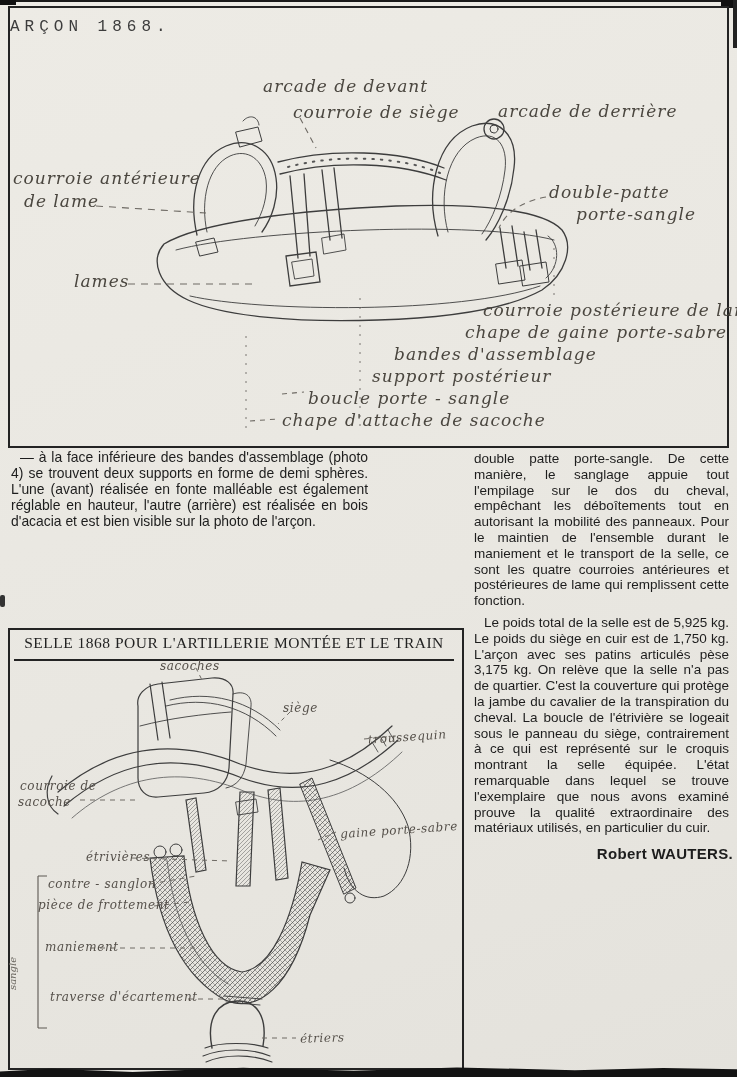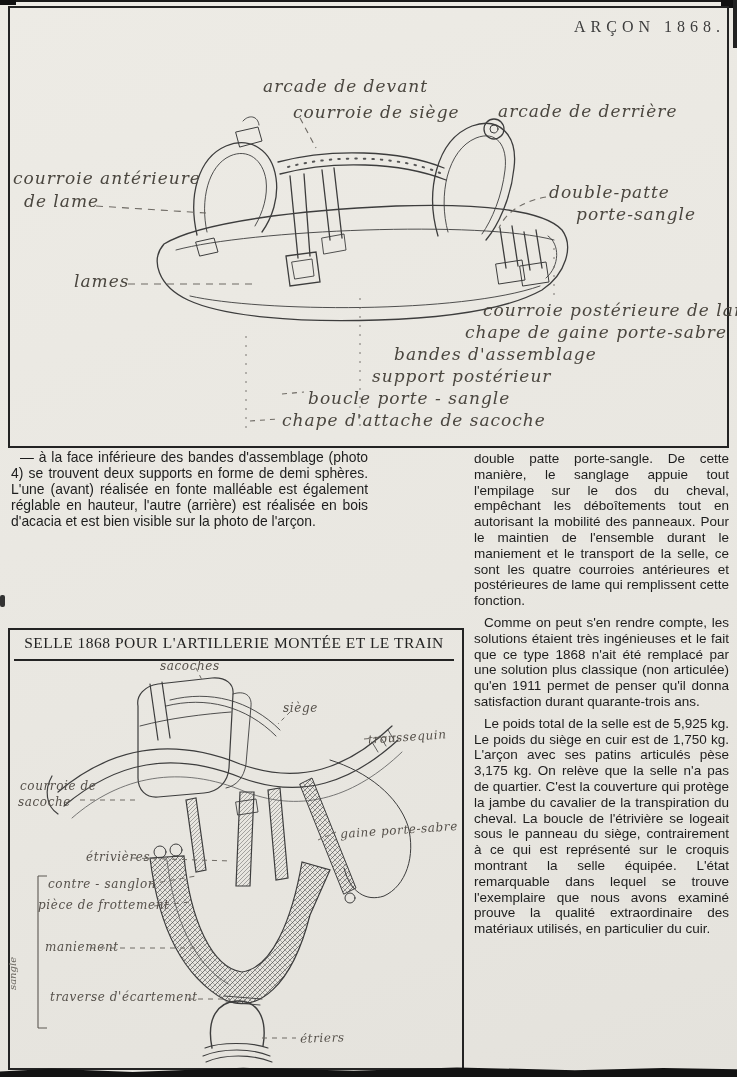--- a/index.html
+++ b/index.html
@@ -15,22 +15,22 @@
   .blob-tr{left:721px;top:0;width:16px;height:8px;background:#111;}
   .streak-r{left:733px;top:0;width:4px;height:48px;background:#222;}
   .blob-l{left:0;top:595px;width:5px;height:12px;background:#333;border-radius:2px;}
   .edge-bottom{left:0;top:1067px;width:737px;height:10px;background:#131313;
     clip-path:polygon(0 45%,7% 18%,18% 50%,33% 8%,48% 38%,62% 4%,78% 32%,90% 10%,100% 22%,100% 100%,0 100%);}
   
   .frame{border:2px solid #232323;background:transparent;}
   #frame1{left:8px;top:6px;width:717px;height:438px;}
   #frame2{left:8px;top:628px;width:452px;height:438px;}
   .fig1-title{
-    left:10px;top:18px;width:715px;text-align:right;
-    font-family:Liberation Serif, serif;font-size:16px;letter-spacing:5px;color:#3c3c3c;
+    left:10px;top:18px;width:715px;text-align:left;
+    font-family:Liberation Mono, monospace;font-size:16px;letter-spacing:5px;color:#3c3c3c;
   }
   .fig2-title{
     left:14px;top:634px;width:440px;text-align:center;
     font-family:"Liberation Serif",serif;font-size:15.5px;letter-spacing:.5px;color:#222;
     padding-bottom:7px;border-bottom:2px solid #232323;white-space:nowrap;
   }
   
   .hw{
     font-family:"DejaVu Serif",serif;font-style:italic;color:#4a463f;
     white-space:nowrap;line-height:1;
@@ -205,17 +205,17 @@
 <div class="abs hw f2" style="left:300px;top:1032px;transform:rotate(-2deg)">étriers</div>
 <div class="abs hw rot-v" style="left:8px;top:990px">sangle</div>
 
 <div id="col-left" class="abs col">
   <p>— à la face inférieure des bandes d'assemblage (photo 4) se trouvent deux supports en forme de demi sphères. L'une (avant) réalisée en fonte malléable est également réglable en hauteur, l'autre (arrière) est réalisée en bois d'acacia et est bien visible sur la photo de l'arçon.</p>
 </div>
 
 <div id="col-right" class="abs col">
   <div class="wrap-spacer"></div>
   <p>double patte porte-sangle. De cette manière, le sanglage appuie tout l'empilage sur le dos du cheval, empêchant les déboîtements tout en autorisant la mobilité des panneaux. Pour le maintien de l'ensemble durant le maniement et le transport de la selle, ce sont les quatre courroies antérieures et postérieures de lame qui remplissent cette fonction.</p>
-  <p>Comme on peut s'en rendre compte, les solutions étaient très ingénieuses et le fait que ce type 1868 n'ait été remplacé par une solution plus classique (non articulée) qu'en 1911 permet de penser qu'il donna satisfaction durant quarante-trois ans.</p>
   <p>Le poids total de la selle est de 5,925 kg. Le poids du siège en cuir est de 1,750 kg. L'arçon avec ses patins articulés pèse 3,175 kg. On relève que la selle n'a pas de quartier. C'est la couverture qui protège la jambe du cavalier de la transpiration du cheval. La boucle de l'étrivière se logeait sous le panneau du siège, contrairement à ce qui est représenté sur le croquis montrant la selle équipée. L'état remarquable dans lequel se trouve l'exemplaire que nous avons examiné prouve la qualité extraordinaire des matériaux utilisés, en particulier du cuir.</p>
+  <div class="sig">Robert WAUTERS.</div>
 </div>
 
 <div class="abs edge-bottom"></div>
 
 </body></html>

